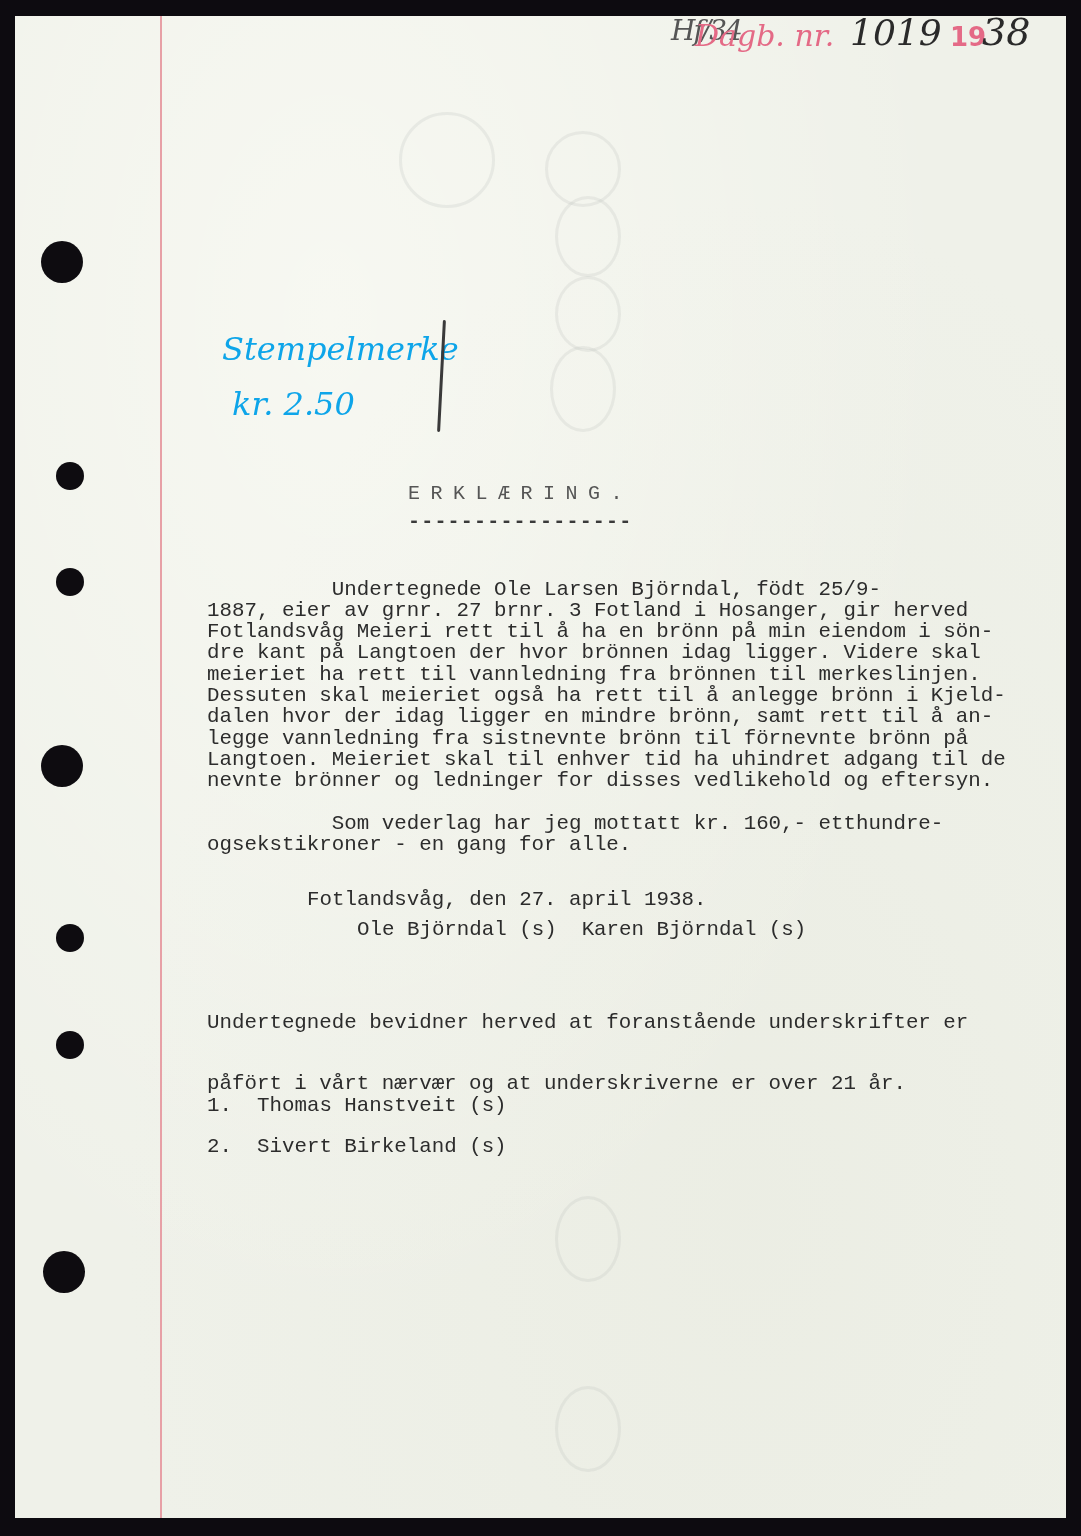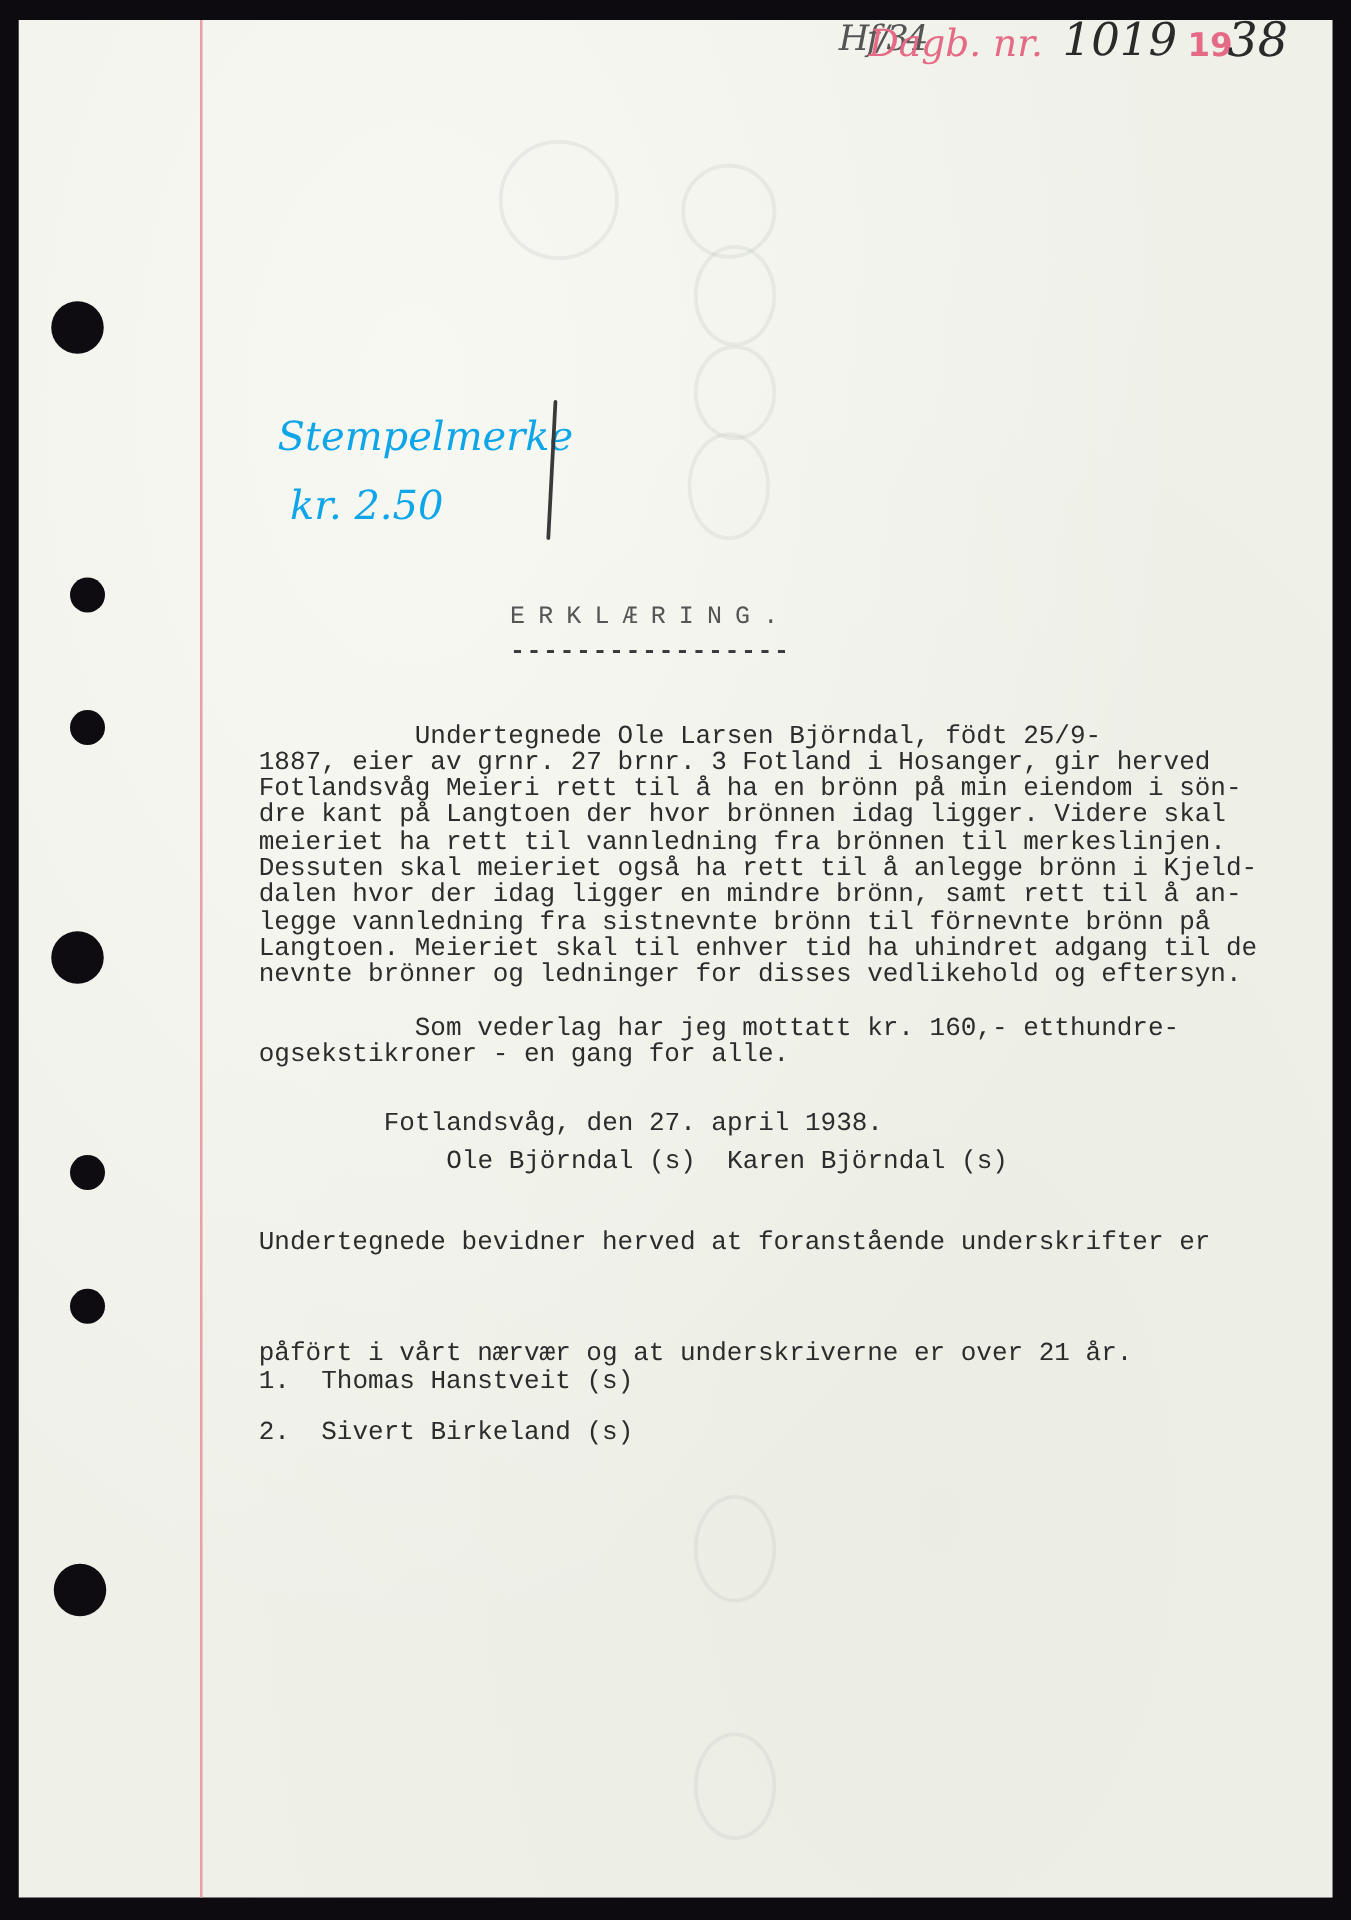--- a/index.html
+++ b/index.html
@@ -127,21 +127,21 @@
 
 <div>
   <div class="tw" style="left:207px;top:813px;text-align:right;">          Som vederlag har jeg mottatt kr. 160,- etthundre-</div>
   <div class="tw" style="left:207px;top:834px;">ogsekstikroner - en gang for alle.</div>
 </div>
 
 <div class="tw" style="left:307px;top:889px;">Fotlandsvåg, den 27. april 1938.</div>
 <div class="tw" style="left:357px;top:919px;">Ole Björndal (s)  Karen Björndal (s)</div>
 
 <div>
-  <div class="tw" style="left:207px;top:984px;">Undertegnede bevidner herved at foranstående underskrifter er</div>
+  <div class="tw" style="left:207px;top:1012px;">Undertegnede bevidner herved at foranstående underskrifter er</div>
   <div class="tw" style="left:207px;top:1049px;margin-top:24px;">påfört i vårt nærvær og at underskriverne er over 21 år.</div>
 </div>
 
 <div>
   <div class="tw" style="left:207px;top:1095px;">1.</div>
   <div class="tw" style="left:257px;top:1095px;">Thomas Hanstveit (s)</div>
   <div class="tw" style="left:207px;top:1136px;">2.</div>
   <div class="tw" style="left:257px;top:1136px;">Sivert Birkeland (s)</div>
 </div>
 

